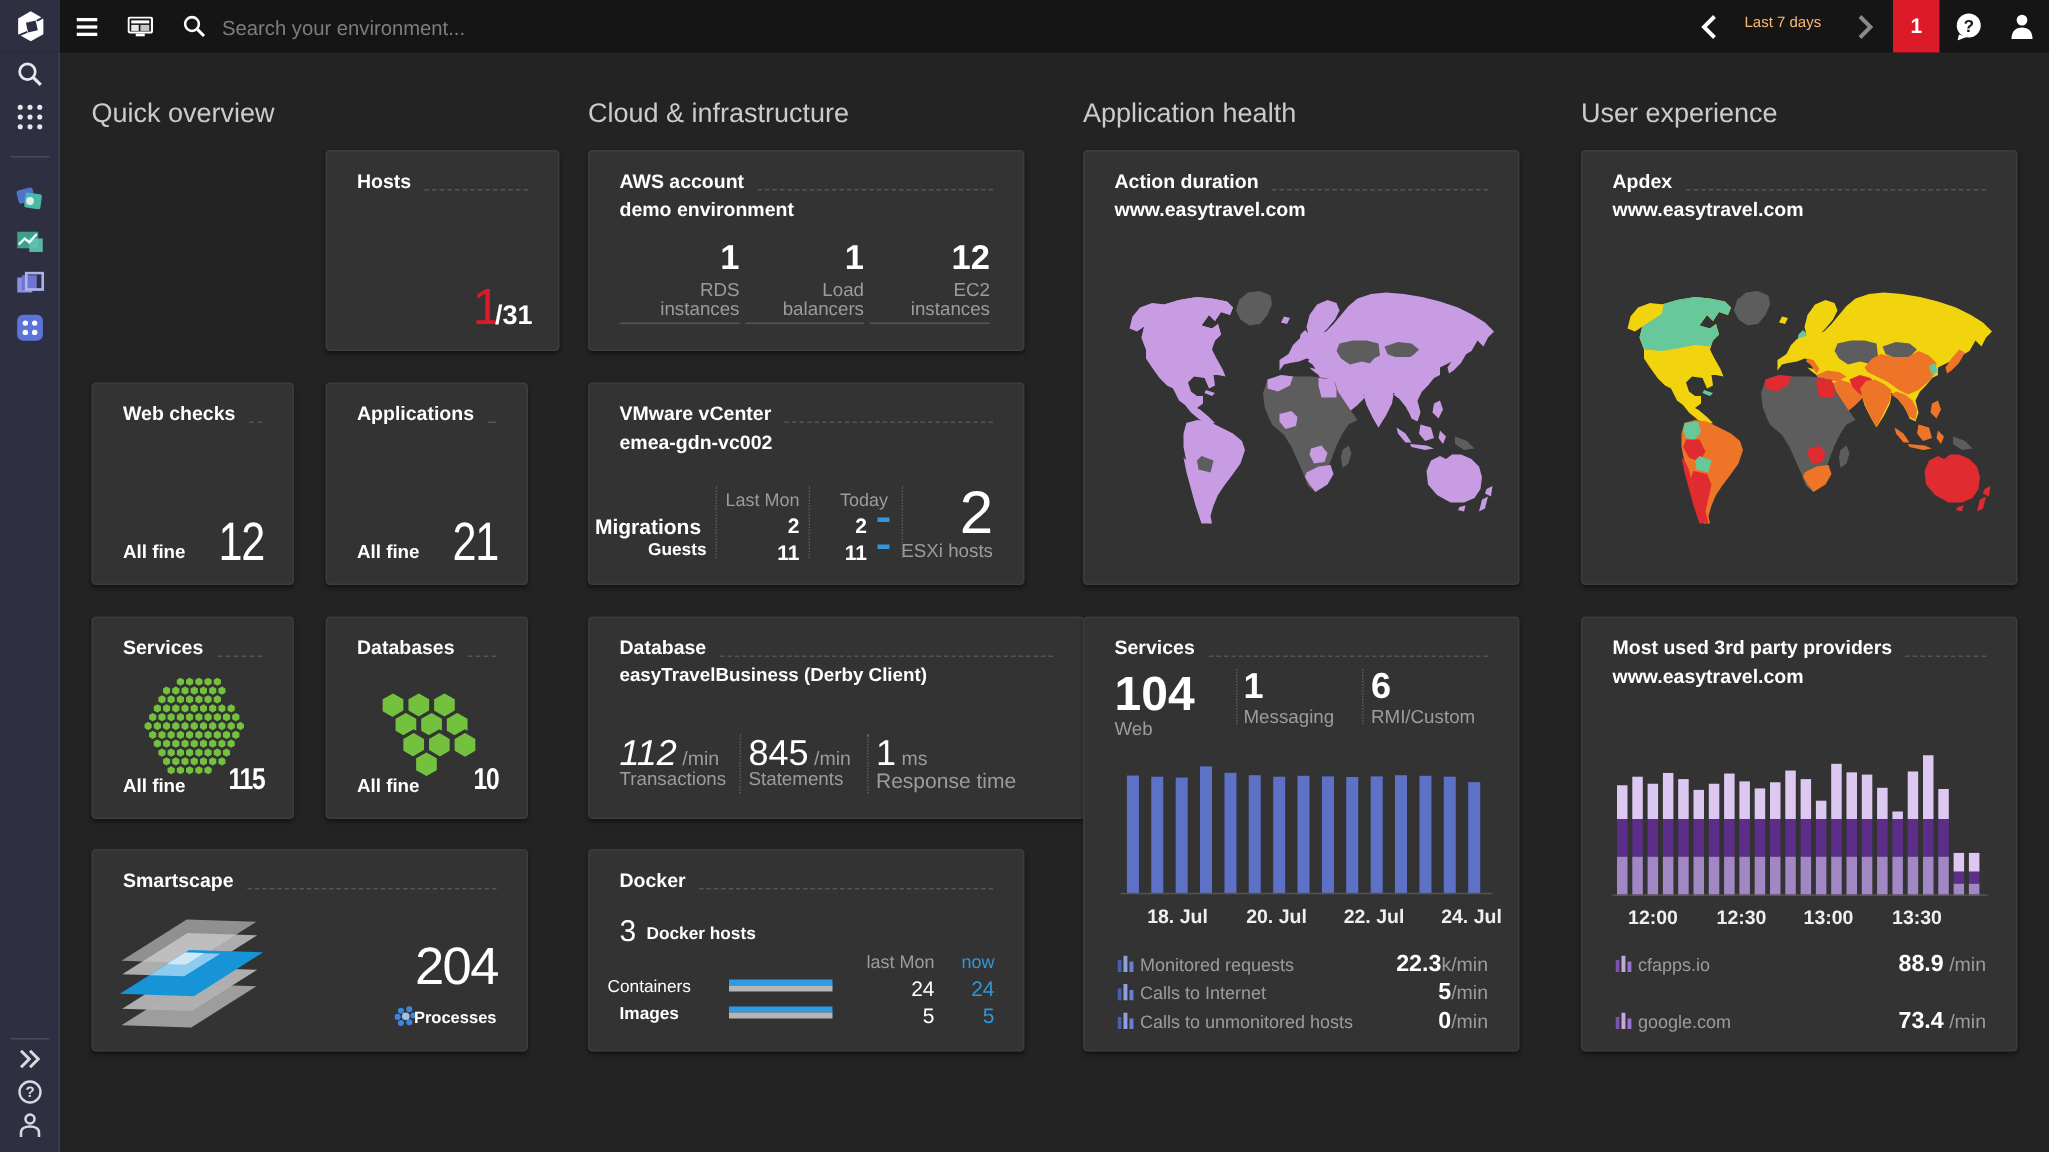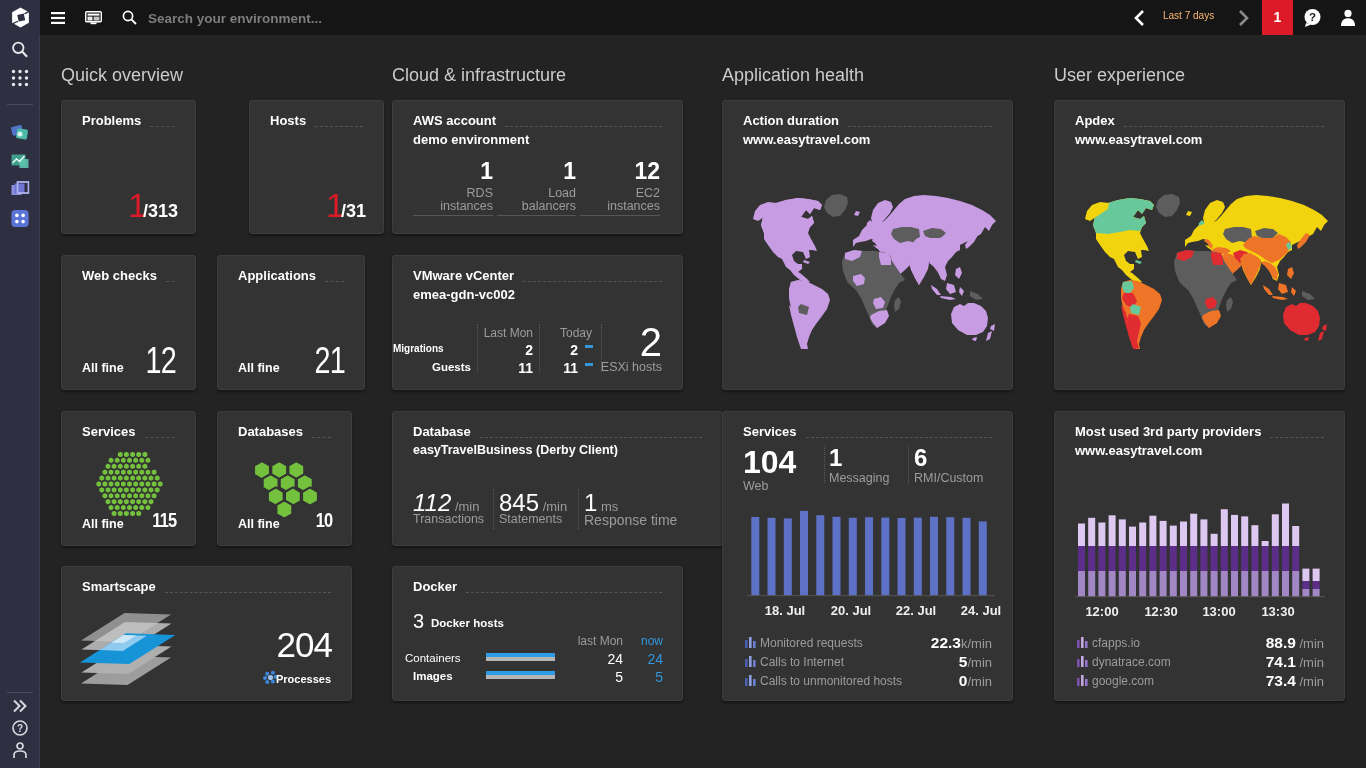--- a/index.html
+++ b/index.html
@@ -3,21 +3,21 @@
 * { margin:0; padding:0; box-sizing:border-box; }
 html,body { width:1366px; height:768px; overflow:hidden; background:#232323;
   font-family:"Liberation Sans", sans-serif; }
 #app { position:relative; width:1366px; height:768px; }
 #topbar { position:absolute; left:0; top:0; width:1366px; height:35px; background:#151515; }
 #logo { position:absolute; left:0; top:0; width:40px; height:35px; background:#2e3042;
   display:flex; align-items:center; justify-content:center; }
 #hamb { position:absolute; left:51px; top:12px; }
 #dashicon { position:absolute; left:85px; top:11px; }
 #searchicon { position:absolute; left:122px; top:10px; }
-#searchtxt { position:absolute; left:148px; top:11px; color:#7d7d7d; font-size:13.5px;font-weight:bold; }
+#searchtxt { position:absolute; left:148px; top:11px; color:#7d7d7d; font-size:13.5px; }
 .chev { position:absolute; top:10px; }
 #last7 { position:absolute; left:1163px; top:10px; color:#fdba74; font-size:10px; }
 #redbox { position:absolute; left:1262px; top:0; width:31px; height:35px; background:#dc1a28;
   color:#fff; font-size:14px; font-weight:bold; text-align:center; line-height:35px; }
 #helpicon { position:absolute; left:1303px; top:8px; }
 #usericon { position:absolute; left:1340px; top:9px; }
 #sidebar { position:absolute; left:0; top:35px; width:40px; height:733px; background:#2e3042;
   border-right:1px solid #3c3f52; }
 .sic { position:absolute; left:50%; transform:translateX(-50%); }
 .sdiv { position:absolute; left:7px; width:26px; border-top:1px solid #474a5e; }
@@ -150,50 +150,41 @@
   <svg class="sic" style="top:707px" width="15" height="16" viewBox="0 0 15 16">
         <circle cx="7.5" cy="4" r="3" fill="none" stroke="#d8d8de" stroke-width="1.7"></circle>
         <path d="M1.5,16 L1.5,13 C1.5,10.5 4,9 7.5,9 C11,9 13.5,10.5 13.5,13 L13.5,16" fill="none" stroke="#d8d8de" stroke-width="1.7"></path>
       </svg>
 </div>
 <div class="coltitle" style="left:61px; top:66px;">Quick overview</div>
 <div class="coltitle" style="left:392px; top:66px;">Cloud &amp; infrastructure</div>
 <div class="coltitle" style="left:722px; top:66px;">Application health</div>
 <div class="coltitle" style="left:1054px; top:66px;">User experience</div>
 
-<div class="tile" style="left:61px; top:100px; width:135px; height:134px;">
-  <div class="th">
-        <span class="t">Problems</span>
-        <span class="hl"></span>
-      </div>
-  <div style="position:absolute; right:17px; bottom:11px; line-height:1;">
-    <span style="color:#dc1a28; font-size:34px; margin-right:-4px;">1</span><span style="color:#fff; font-size:18px; font-weight:bold;">/313</span>
-  </div>
-</div>
-
-<div class="tile" style="left:217px; top:100px; width:135px; height:134px;margin-left:32px;">
+
+<div class="tile" style="left:217px; top:100px; width:156px; height:134px;">
   <div class="th">
         <span class="t">Hosts</span>
         <span class="hl"></span>
       </div>
   <div style="position:absolute; right:17px; bottom:11px; line-height:1;">
     <span style="color:#dc1a28; font-size:34px; margin-right:-4px;">1</span><span style="color:#fff; font-size:18px; font-weight:bold;">/31</span>
   </div>
 </div>
 
 <div class="tile" style="left:61px; top:255px; width:135px; height:135px;">
   <div class="th">
         <span class="t">Web checks</span>
         <span class="hl"></span>
       </div>
   <div class="allfine">All fine</div>
   <div class="bignum" style="bottom:10px; font-size:36px; transform:scaleX(.8); transform-origin:right;">12</div>
 </div>
 
-<div class="tile" style="left:217px; top:255px; width:148px; height:135px;">
+<div class="tile" style="left:217px; top:255px; width:135px; height:135px;">
   <div class="th">
         <span class="t">Applications</span>
         <span class="hl"></span>
       </div>
   <div class="allfine">All fine</div>
   <div class="bignum" style="bottom:10px; font-size:36px; transform:scaleX(.8); transform-origin:right;">21</div>
 </div>
 
 <div class="tile" style="left:61px; top:411px; width:135px; height:135px;">
   <div class="th">
@@ -377,21 +368,21 @@
   <div class="th">
         <span class="t">VMware vCenter</span>
         <span class="hl"></span>
       </div>
   <div class="sub">emea-gdn-vc002</div>
   <div class="vline" style="left:84px; top:68px; height:48px;"></div>
   <div class="vline" style="left:146px; top:68px; height:48px;"></div>
   <div class="vline" style="left:208px; top:68px; height:48px;"></div>
   <div class="gray" style="position:absolute; left:70px; top:70px; width:70px; text-align:right; font-size:12px; white-space:nowrap;">Last Mon</div>
   <div class="gray" style="position:absolute; left:152px; top:70px; width:47px; text-align:right; font-size:12px;">Today</div>
-  <div style="position:absolute; left:0px; top:87px; width:78px; text-align:left; color:#fff; font-size:10px; font-weight:bold;">Migrations</div>
+  <div style="position:absolute; left:0px; top:87px; width:78px; text-align:center; color:#fff; font-size:14px; font-weight:bold;">Migrations</div>
   <div style="position:absolute; left:90px; top:86px; width:50px; text-align:right; color:#fff; font-size:14px; font-weight:bold;">2</div>
   <div style="position:absolute; left:152px; top:86px; width:33px; text-align:right; color:#fff; font-size:14px; font-weight:bold;">2</div>
   <div style="position:absolute; left:192px; top:89px; width:8px; height:3px; background:#3396db;"></div>
   <div style="position:absolute; left:0px; top:105px; width:78px; text-align:right; color:#fff; font-size:11.5px; font-weight:bold;">Guests</div>
   <div style="position:absolute; left:90px; top:104px; width:50px; text-align:right; color:#fff; font-size:14px; font-weight:bold;">11</div>
   <div style="position:absolute; left:152px; top:104px; width:33px; text-align:right; color:#fff; font-size:14px; font-weight:bold;">11</div>
   <div style="position:absolute; left:192px; top:107px; width:8px; height:3px; background:#3396db;"></div>
   <div style="position:absolute; right:20px; top:66px; color:#fff; font-size:40px; line-height:1;">2</div>
   <div style="position:absolute; right:20px; top:104px; color:#9c9c9c; font-size:12.5px;">ESXi hosts</div>
 </div>
@@ -700,31 +691,20 @@
         <span class="lic">
           <svg width="11" height="11" viewBox="0 0 11 11">
             <rect x="0" y="3" width="2.6" height="8" fill="#7b52ae"></rect>
             <rect x="4" y="0" width="2.6" height="11" fill="#c4a9e0"></rect>
             <rect x="8" y="4" width="2.6" height="7" fill="#9575cd"></rect>
           </svg>
         </span>
         <span class="lt">cfapps.io</span>
         <span class="lv"><b>88.9</b> /min</span>
       </div>
-  <div class="legrow" style="top:241px;">
-        <span class="lic">
-          <svg width="11" height="11" viewBox="0 0 11 11">
-            <rect x="0" y="3" width="2.6" height="8" fill="#7b52ae"></rect>
-            <rect x="4" y="0" width="2.6" height="11" fill="#c4a9e0"></rect>
-            <rect x="8" y="4" width="2.6" height="7" fill="#9575cd"></rect>
-          </svg>
-        </span>
-        <span class="lt">dynatrace.com</span>
-        <span class="lv"><b>74.1</b> /min</span>
-      </div>
   <div class="legrow" style="top:260px;">
         <span class="lic">
           <svg width="11" height="11" viewBox="0 0 11 11">
             <rect x="0" y="3" width="2.6" height="8" fill="#7b52ae"></rect>
             <rect x="4" y="0" width="2.6" height="11" fill="#c4a9e0"></rect>
             <rect x="8" y="4" width="2.6" height="7" fill="#9575cd"></rect>
           </svg>
         </span>
         <span class="lt">google.com</span>
         <span class="lv"><b>73.4</b> /min</span>

